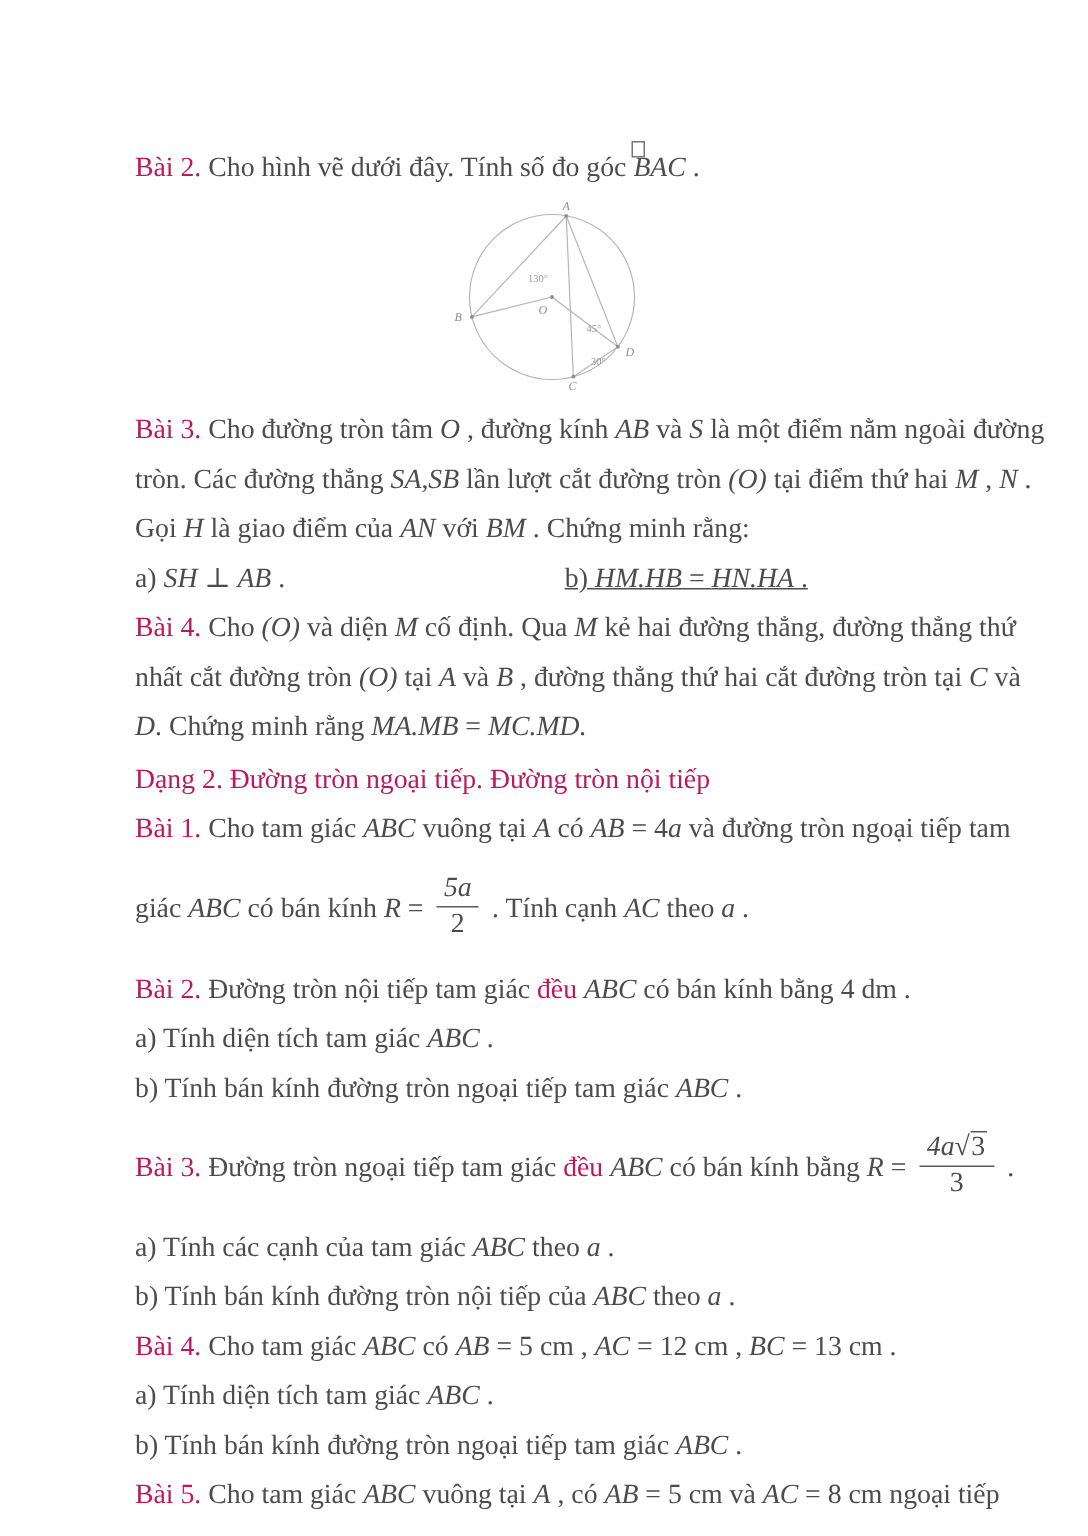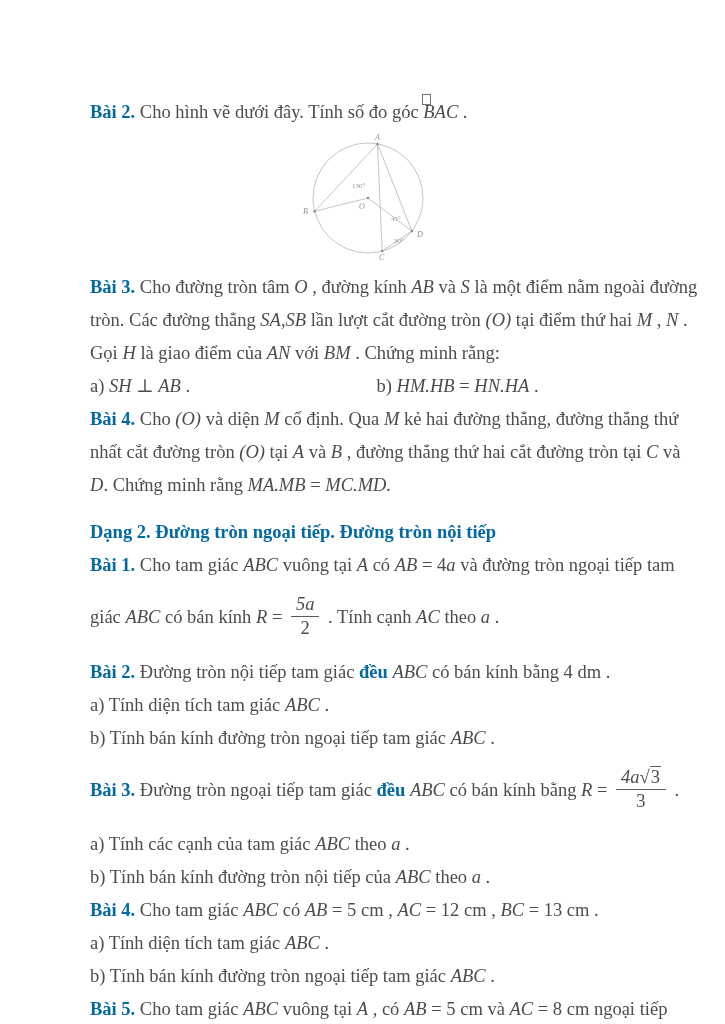--- a/index.html
+++ b/index.html
@@ -13,44 +13,44 @@
     box-sizing:border-box;
     width:725px;height:1024px;
     padding:96px 84px 0 90px;
   }
   .line{
     font-size:18.5px;
     line-height:33px;
     text-align:left;
     white-space:nowrap;
   }
-  .b{font-weight:bold;color:#0369a1;}
+  .b{font-weight:normal;color:#be185d;}
   .i{font-style:italic;}
-  .heading{margin-top:14px;}
+  .heading{margin-top:2px;}
   .heading .line{color:#555;}
   
   .frac{
     display:inline-block;vertical-align:middle;
     text-align:center;line-height:1.15;margin:14px 4px;
     position:relative;top:-2px;
   }
   .frac .num{display:block;padding:0 5px 1px;border-bottom:1.2px solid #5a5a5a;}
   .frac .den{display:block;padding-top:1px;}
   
   .sq-arg{border-top:1.2px solid #5a5a5a;padding:0 1px;}
   
   .hat{position:relative;}
   .hat::before{
     content:"";position:absolute;left:-1px;top:-8px;
     width:7px;height:9px;border:1px solid #777;background:#fff;
   }
   
   .ab-row{display:flex;}
   .ab-a{width:52%;}
-  .ab-b{flex:1;}
+  .ab-b{flex:1;text-decoration:underline;}
   
   .figure-wrap{
     height:126px;margin:6px 0 10px 196px;width:170px;
   }
   .figure-wrap svg{overflow:visible;}
   .fig-stroke{stroke:#b5b5b5;stroke-width:0.8;fill:none;}
   .fig-label{
     font-family:"Liberation Serif",serif;font-style:italic;
     font-size:8px;fill:#8f8f8f;
   }

